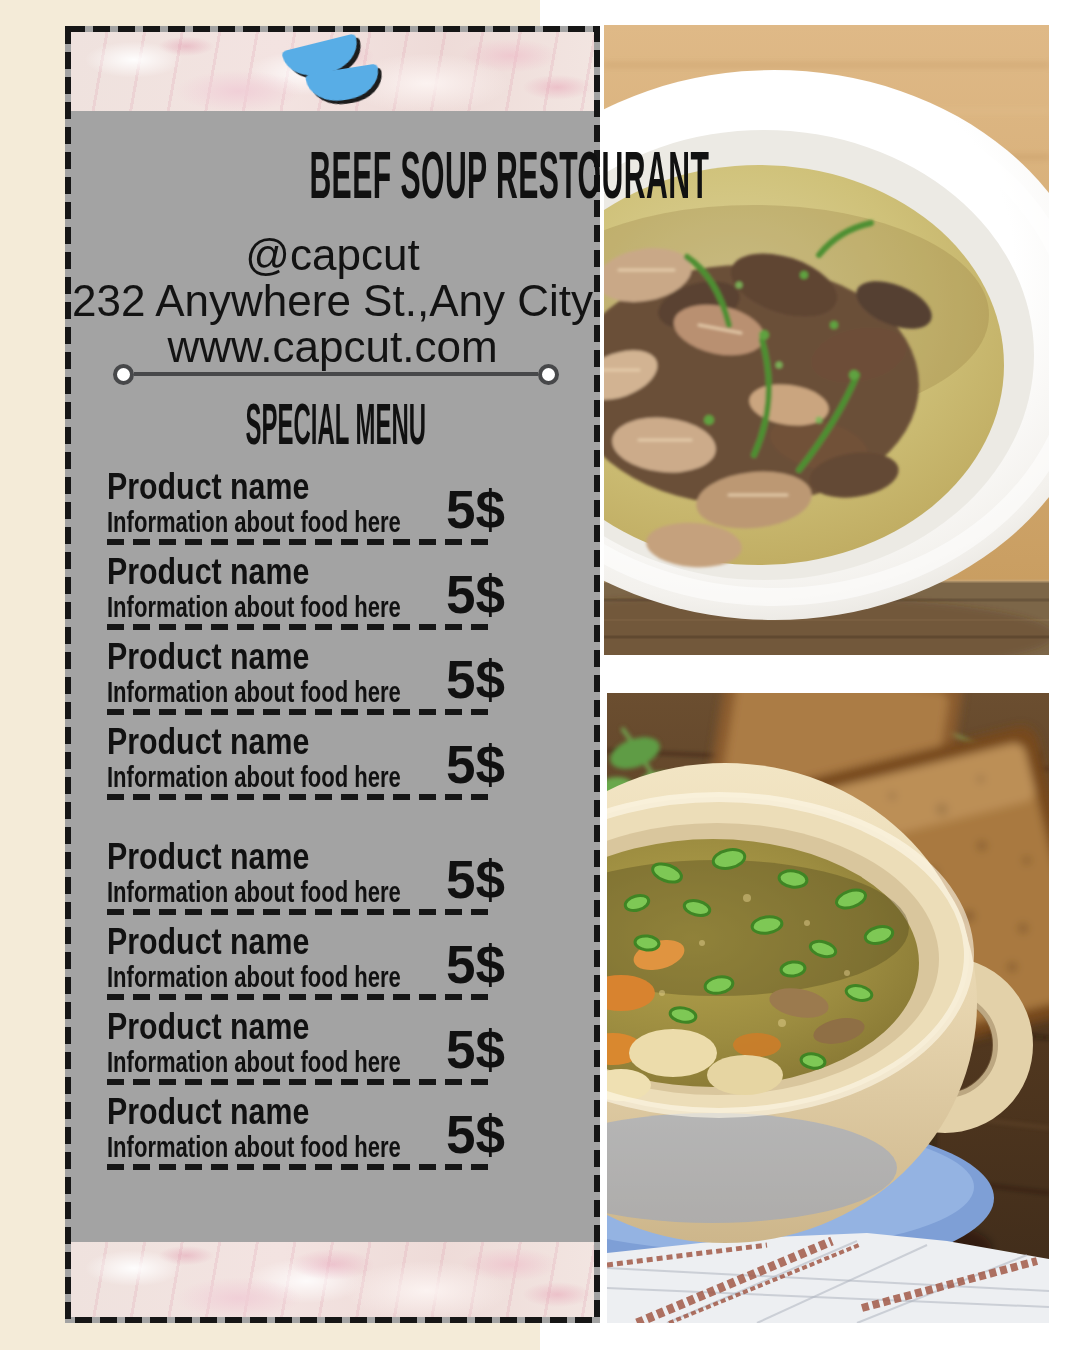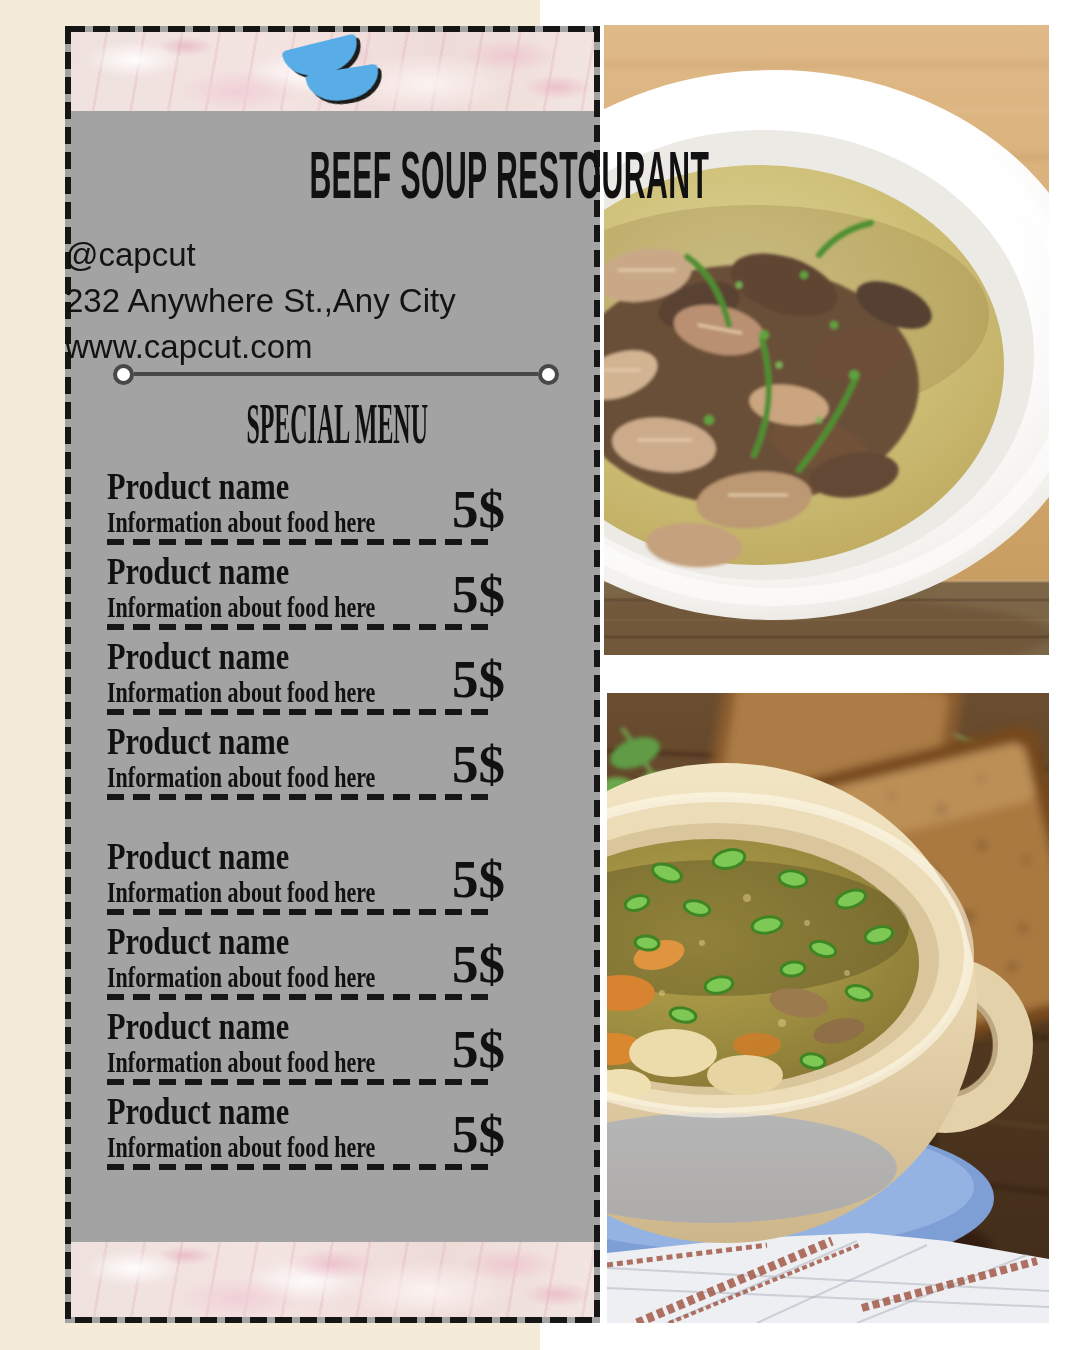--- a/index.html
+++ b/index.html
@@ -35,28 +35,28 @@
   .logo{position:absolute;left:50%;margin-left:-49px;top:8px;width:100px;height:62px;}
   .bowl{position:absolute;background:#58ade6;filter:drop-shadow(3px 4px 0 #1c1c1c);}
   .bowl.b1{left:0;top:2px;width:76px;height:32px;transform:rotate(-14deg);
     border-radius:6px 6px 38px 38px / 5px 5px 30px 30px;}
   .bowl.b2{left:23px;top:29px;width:73px;height:31px;transform:rotate(-9deg);
     border-radius:6px 6px 37px 37px / 5px 5px 29px 29px;}
   .display{font-weight:bold;white-space:nowrap;}
   .title{position:absolute;top:104px;left:0;width:100%;text-align:center;}
   .title span{display:inline-block;font-size:67px;line-height:90px;letter-spacing:1px;
     transform:scaleX(.45);transform-origin:center;font-weight:bold;white-space:nowrap;}
-  .contact{position:absolute;top:206px;left:0;width:100%;text-align:left;
-    font-size:33px;line-height:46px;color:#131313;}
+  .contact{position:absolute;top:206px;left:0;width:100%;text-align:center;
+    font-size:44px;line-height:46px;color:#131313;}
   .divider{position:absolute;top:341px;left:48px;width:446px;height:14px;
     display:flex;align-items:center;}
   .divider .dot{width:13px;height:13px;border:4px solid #47484a;border-radius:50%;
     background:#fff;flex:0 0 auto;}
   .divider .line{flex:1;height:4px;background:#47484a;}
-  .section{position:absolute;left:42px;width:398px;font-family:Liberation Serif, serif;}
+  .section{position:absolute;left:42px;width:398px;}
   .s1{top:366px;}
   .s2{top:800px;}
   .heading{width:100%;text-align:center;margin-left:14px;}
   .heading span{display:inline-block;font-size:57px;line-height:64px;
     transform:scaleX(.42);transform-origin:center;font-weight:bold;white-space:nowrap;}
   .items{margin-top:7px;}
   .item{position:relative;height:85px;}
   .iname{font-size:37px;line-height:38px;padding-top:5px;font-weight:bold;
     transform:scaleX(.82);transform-origin:left center;white-space:nowrap;}
   .iinfo{font-size:29px;line-height:30px;margin-top:1px;font-weight:bold;

